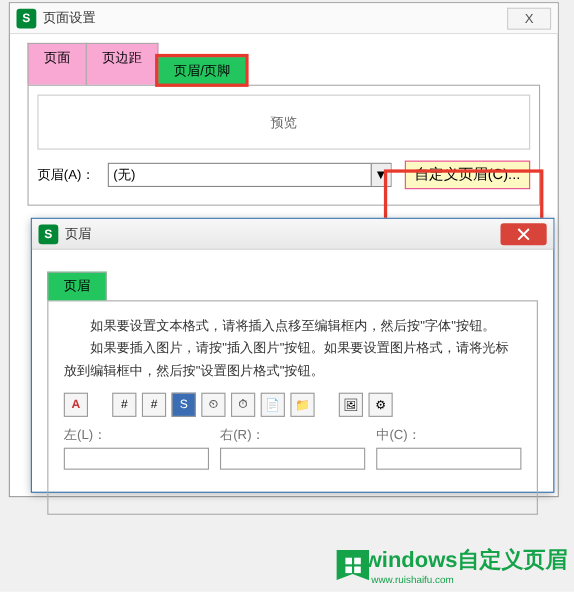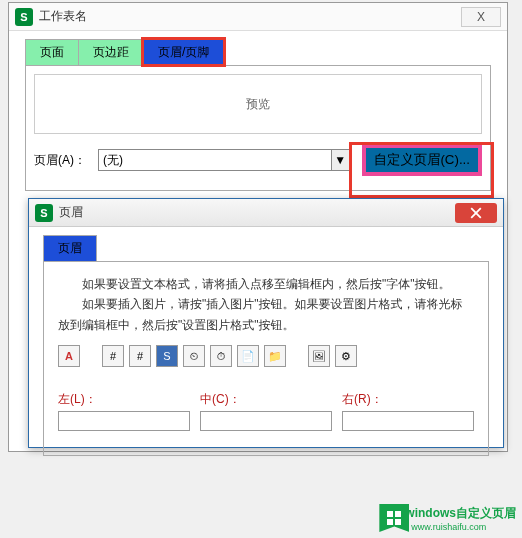--- a/index.html
+++ b/index.html
@@ -5,68 +5,68 @@
     * { margin: 0; padding: 0; box-sizing: border-box; }
     body { font-family: "Microsoft YaHei", sans-serif; font-size: 12px; width: 522px; height: 538px; background: #f0f0f0; position: relative; overflow: hidden; }
     
     .outer-dialog { position: absolute; left: 8px; top: 2px; width: 500px; height: 450px; background: #fff; border: 1px solid #999; }
     .outer-titlebar { height: 28px; background: #fafafa; border-bottom: 1px solid #ddd; display: flex; align-items: center; padding: 0 6px; }
     .app-icon { width: 18px; height: 18px; background: #008836; color: #fff; border-radius: 3px; display: flex; align-items: center; justify-content: center; font-weight: bold; font-size: 11px; margin-right: 6px; }
     .dlg-title { flex: 1; color: #333; }
     .close-x { width: 40px; height: 20px; border: 1px solid #ccc; background: #f5f5f5; display: flex; align-items: center; justify-content: center; color: #555; cursor: pointer; }
     
     .tabs-row { display: flex; margin: 8px 0 0 16px; }
-    .tab { border: 1px solid #aaa; border-bottom: none; padding: 4px 14px; background: #86efac; margin-right: -1px; cursor: pointer; position: relative; }
-    .tab.active { background: #1d4ed8; z-index: 2; }
+    .tab { border: 1px solid #aaa; border-bottom: none; padding: 4px 14px; background: #f9a8d4; margin-right: -1px; cursor: pointer; position: relative; }
+    .tab.active { background: #22c55e; z-index: 2; margin-top: 12px; }
     .tab.highlight { outline: 3px solid #e8392d; outline-offset: -1px; }
     
     .tab-body { border: 1px solid #aaa; margin: 0 16px 12px 16px; padding: 8px; position: relative; }
     
-    .preview-box { border: 1px solid #ccc; height: 60px; display: flex; align-items: center; justify-content: center; color: #666; margin-bottom: 10px; }
+    .preview-box { border: 1px solid #ccc; height: 50px; display: flex; align-items: center; justify-content: center; color: #666; margin-bottom: 10px; }
     
     .row-hdr { display: flex; align-items: center; gap: 12px; margin-bottom: 6px; }
     .lbl { white-space: nowrap; }
     .combo { flex: 1; height: 22px; border: 1px solid #888; display: flex; align-items: center; padding: 0 4px; background: #fff; position: relative; }
     .combo-arrow { position: absolute; right: 0; top: 0; width: 18px; height: 20px; border-left: 1px solid #888; display: flex; align-items: center; justify-content: center; background: #eee; cursor: pointer; }
-    .btn { border: 4px solid #ec4899; background: #0369a1; padding: 3px 8px; cursor: pointer; white-space: nowrap; }
+    .btn { border: 1px solid #ec4899; background: #fef9c3; padding: 3px 8px; cursor: pointer; white-space: nowrap; }
     
     .red-rect { position: absolute; border: 3px solid #e8392d; pointer-events: none; }
     .rr-combo { right: -4px; top: 76px; width: 145px; height: 56px; }
     
     .inner-dialog { position: absolute; left: 28px; top: 198px; width: 476px; height: 250px; background: #fff; border: 1px solid #2a6aa8; box-shadow: 0 2px 8px rgba(0,0,0,0.3); }
     .inner-titlebar { height: 28px; background: linear-gradient(#f7f7f7,#e8e8e8); display: flex; align-items: center; padding: 0 6px; border-bottom: 1px solid #ccc; }
     .inner-close { width: 42px; height: 20px; background: #d9443a; border-radius: 3px; display: flex; align-items: center; justify-content: center; cursor: pointer; }
     .inner-close svg { width: 12px; height: 12px; }
     
     .inner-tabs { display: flex; margin: 8px 0 0 14px; }
     .inner-body { border: 1px solid #aaa; margin: 0 14px 10px 14px; padding: 12px 14px; height: 195px; }
     .help-text { color: #333; line-height: 1.7; margin-bottom: 10px; }
     .help-text p { text-indent: 2em; }
     
     .icon-toolbar { display: flex; gap: 5px; margin: 8px 0; }
     .tb-btn { width: 22px; height: 22px; border: 1px solid #999; background: #f5f5f5; display: flex; align-items: center; justify-content: center; cursor: pointer; font-size: 11px; }
     .tb-sep { width: 12px; }
     
     .lcr { display: flex; gap: 10px; margin-top: 6px; }
     .lcr-col { flex: 1; }
-    .lcr-lbl { margin-bottom: 3px; color: #b91c1c; margin-top: 16px; }
+    .lcr-lbl { margin-bottom: 3px; color: #737373; }
     .lcr-box { border: 1px solid #999; height: 20px; background: #fff; }
     
     .watermark { position: absolute; right: 6px; bottom: 6px; display: flex; align-items: center; }
     .wm-flag { width: 30px; height: 28px; background: #15a34a; clip-path: polygon(0 0, 100% 0, 100% 100%, 50% 80%, 0 100%); margin-right: -4px; display: flex; align-items: center; justify-content: center; }
-    .wm-text { color: #15a34a; font-weight: bold; font-size: 12px; }
+    .wm-text { color: #15a34a; font-weight: bold; font-size: 20px; }
     .wm-sub { color: #15a34a; font-size: 9px; margin-left: 6px; }
   </style>
 </head>
 <body>
 
 <div class="outer-dialog">
   <div class="outer-titlebar">
     <div class="app-icon">S</div>
-    <div class="dlg-title">工作表名</div>
+    <div class="dlg-title">页面设置</div>
     <div class="close-x">X</div>
   </div>
 
   <div class="tabs-row">
     <div class="tab">页面</div>
     <div class="tab">页边距</div>
     <div class="tab active highlight">页眉/页脚</div>
   </div>
 
   <div class="tab-body">
@@ -114,25 +114,25 @@
       <div class="tb-sep"></div>
       <div class="tb-btn">🖼</div>
       <div class="tb-btn">⚙</div>
     </div>
     <div class="lcr">
       <div class="lcr-col">
         <div class="lcr-lbl">左(L)：</div>
         <div class="lcr-box"></div>
       </div>
       <div class="lcr-col">
-        <div class="lcr-lbl">中(C)：</div>
+        <div class="lcr-lbl">右(R)：</div>
         <div class="lcr-box"></div>
       </div>
       <div class="lcr-col">
-        <div class="lcr-lbl">右(R)：</div>
+        <div class="lcr-lbl">中(C)：</div>
         <div class="lcr-box"></div>
       </div>
     </div>
   </div>
 </div>
 
 <div class="watermark">
   <div class="wm-flag">
     <svg width="16" height="16" viewBox="0 0 16 16">
         <rect x="1" y="1" width="6" height="6" fill="#fff"></rect>

